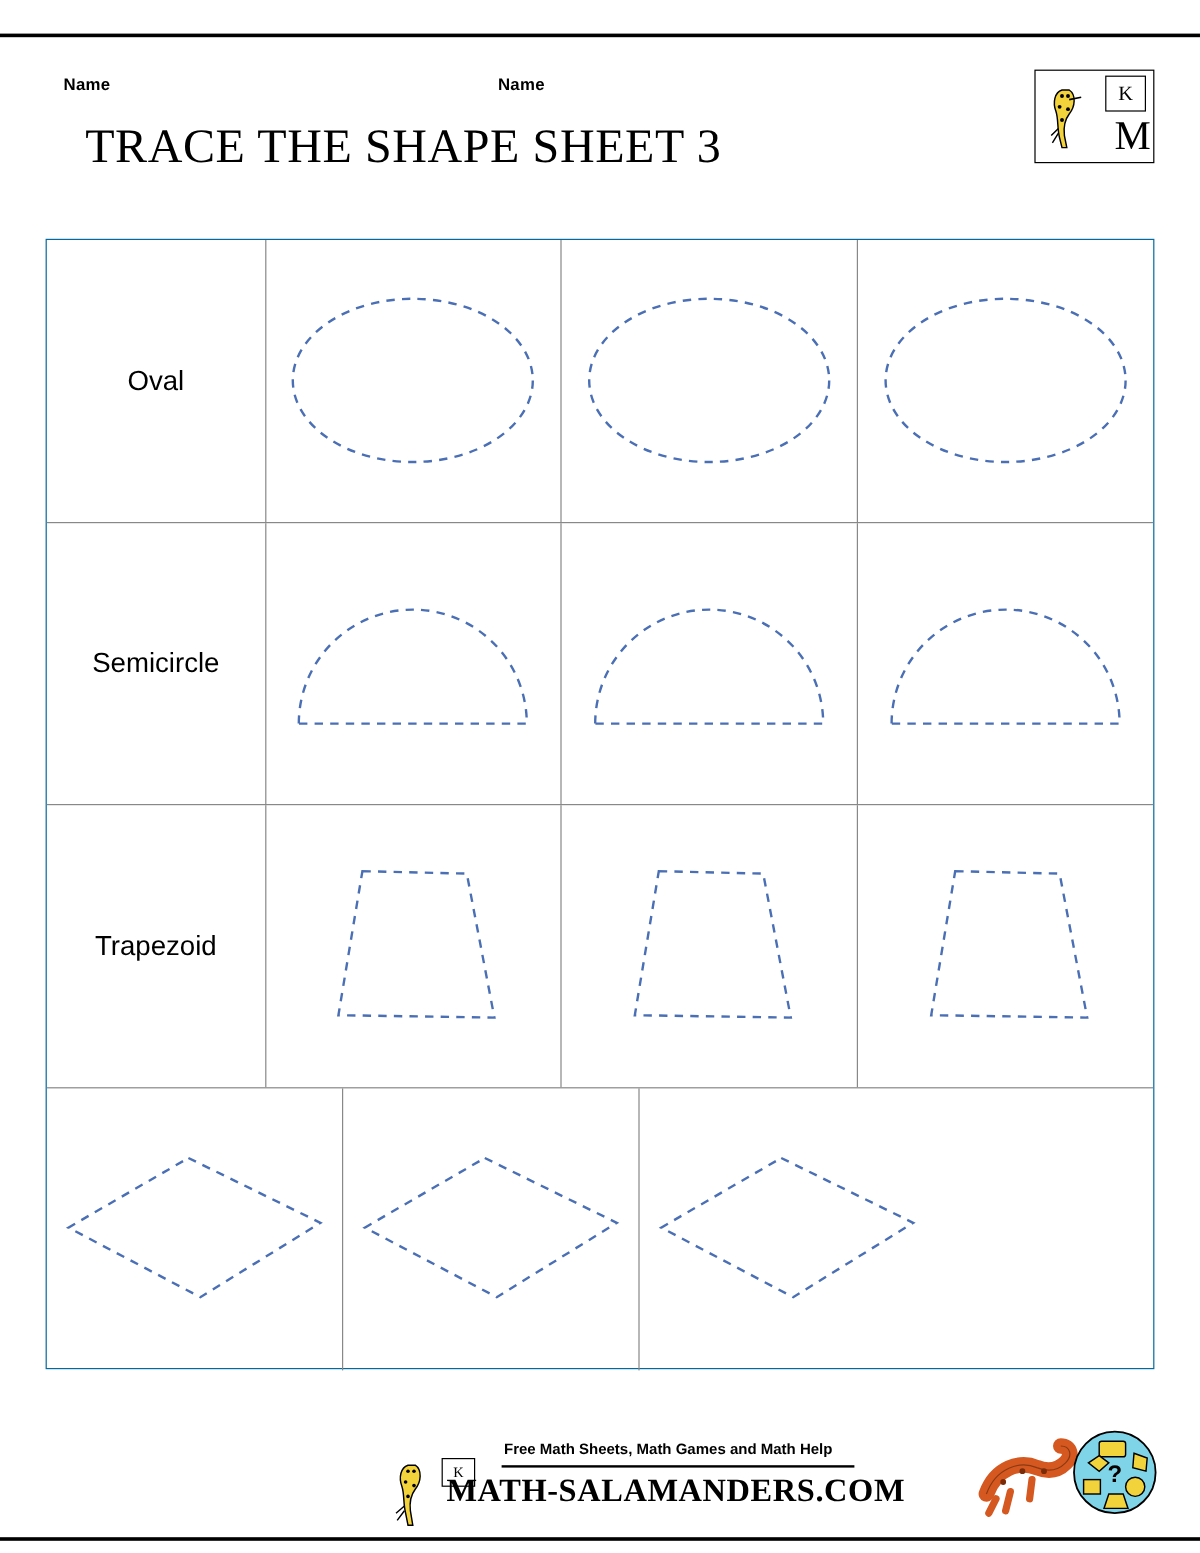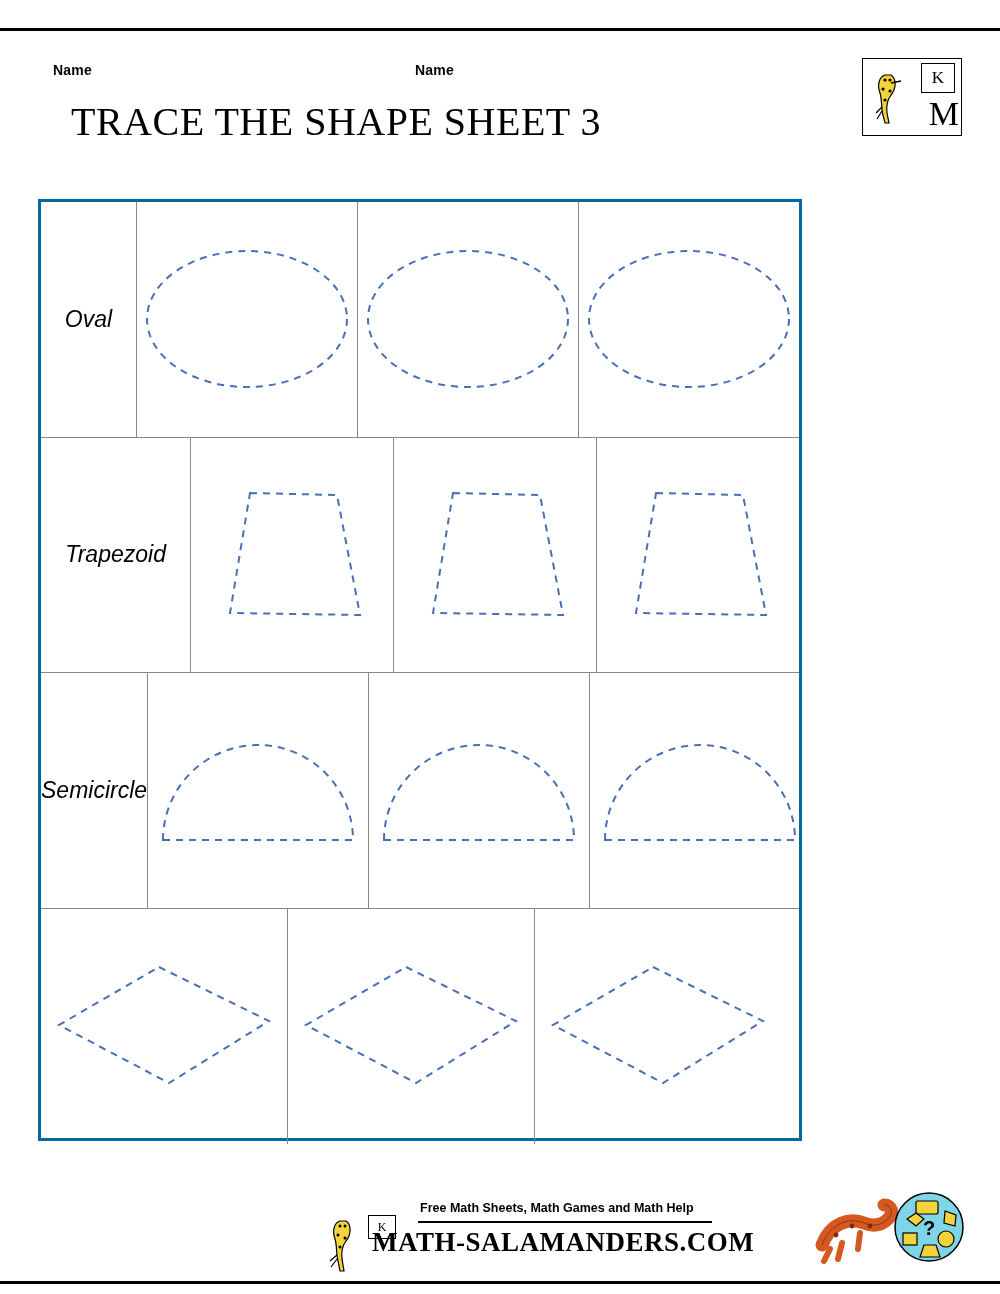--- a/index.html
+++ b/index.html
@@ -103,25 +103,24 @@
     top: 8px;
     width: 44px;
     height: 60px;
   }
 
   
   .sheet {
     position: absolute;
     left: 38px;
     top: 199px;
-    width: 764px;
+    width: 924px;
     height: 942px;
-    border: 3px solid #0369a1;
-    box-sizing: border-box;
-    font-style: italic;
+    border: 1px solid #0369a1;
+    box-sizing: border-box;
   }
   .row {
     display: flex;
     height: 235.5px;
     border-bottom: 1px solid #888888;
     box-sizing: border-box;
   }
   .row:last-child { border-bottom: none; }
   .label-cell {
     width: 183px;
@@ -269,56 +268,56 @@
       </div>
       <div class="shape-cell">
         <svg width="220" height="170" viewBox="0 0 220 170">
           <ellipse cx="110" cy="85" rx="100" ry="68" fill="none" stroke="#4a6fb5" stroke-width="2" stroke-dasharray="7 6"></ellipse>
         </svg>
       </div>
     </div>
 
     <div class="row">
       <div class="label-cell">
+        <span>Semicircle</span>
+      </div>
+      <div class="shape-cell">
+        <svg width="220" height="130" viewBox="0 0 220 130">
+          <path d="M15 115 A 95 95 0 0 1 205 115 Z" fill="none" stroke="#4a6fb5" stroke-width="2" stroke-dasharray="7 6"></path>
+        </svg>
+      </div>
+      <div class="shape-cell">
+        <svg width="220" height="130" viewBox="0 0 220 130">
+          <path d="M15 115 A 95 95 0 0 1 205 115 Z" fill="none" stroke="#4a6fb5" stroke-width="2" stroke-dasharray="7 6"></path>
+        </svg>
+      </div>
+      <div class="shape-cell">
+        <svg width="220" height="130" viewBox="0 0 220 130">
+          <path d="M15 115 A 95 95 0 0 1 205 115 Z" fill="none" stroke="#4a6fb5" stroke-width="2" stroke-dasharray="7 6"></path>
+        </svg>
+      </div>
+    </div>
+
+    <div class="row">
+      <div class="label-cell">
         <span>Trapezoid</span>
       </div>
       <div class="shape-cell">
         <svg width="200" height="140" viewBox="0 0 200 140">
           <polygon points="58,8 145,10 168,130 38,128" fill="none" stroke="#4a6fb5" stroke-width="2" stroke-dasharray="7 6"></polygon>
         </svg>
       </div>
       <div class="shape-cell">
         <svg width="200" height="140" viewBox="0 0 200 140">
           <polygon points="58,8 145,10 168,130 38,128" fill="none" stroke="#4a6fb5" stroke-width="2" stroke-dasharray="7 6"></polygon>
         </svg>
       </div>
       <div class="shape-cell">
         <svg width="200" height="140" viewBox="0 0 200 140">
           <polygon points="58,8 145,10 168,130 38,128" fill="none" stroke="#4a6fb5" stroke-width="2" stroke-dasharray="7 6"></polygon>
-        </svg>
-      </div>
-    </div>
-
-    <div class="row">
-      <div class="label-cell">
-        <span>Semicircle</span>
-      </div>
-      <div class="shape-cell">
-        <svg width="220" height="130" viewBox="0 0 220 130">
-          <path d="M15 115 A 95 95 0 0 1 205 115 Z" fill="none" stroke="#4a6fb5" stroke-width="2" stroke-dasharray="7 6"></path>
-        </svg>
-      </div>
-      <div class="shape-cell">
-        <svg width="220" height="130" viewBox="0 0 220 130">
-          <path d="M15 115 A 95 95 0 0 1 205 115 Z" fill="none" stroke="#4a6fb5" stroke-width="2" stroke-dasharray="7 6"></path>
-        </svg>
-      </div>
-      <div class="shape-cell">
-        <svg width="220" height="130" viewBox="0 0 220 130">
-          <path d="M15 115 A 95 95 0 0 1 205 115 Z" fill="none" stroke="#4a6fb5" stroke-width="2" stroke-dasharray="7 6"></path>
         </svg>
       </div>
     </div>
 
     <div class="row">
       <div class="shape-cell">
         <svg width="225" height="130" viewBox="0 0 225 130">
           <polygon points="108,6 218,60 118,122 8,64" fill="none" stroke="#4a6fb5" stroke-width="2" stroke-dasharray="7 6"></polygon>
         </svg>
       </div>

